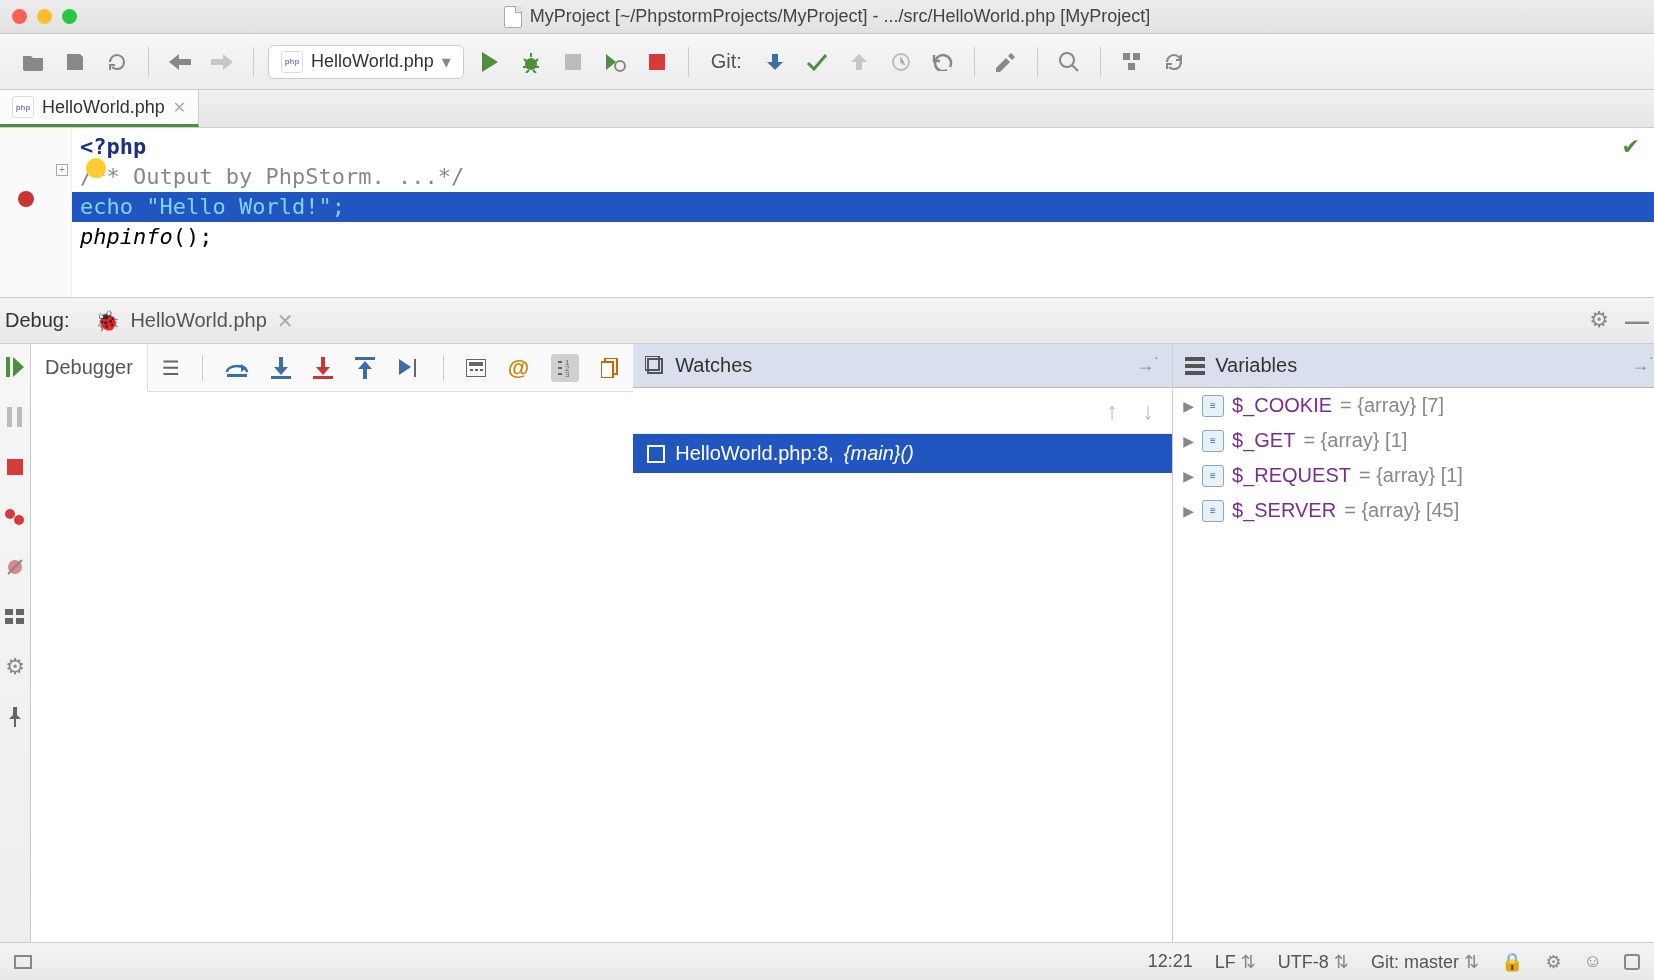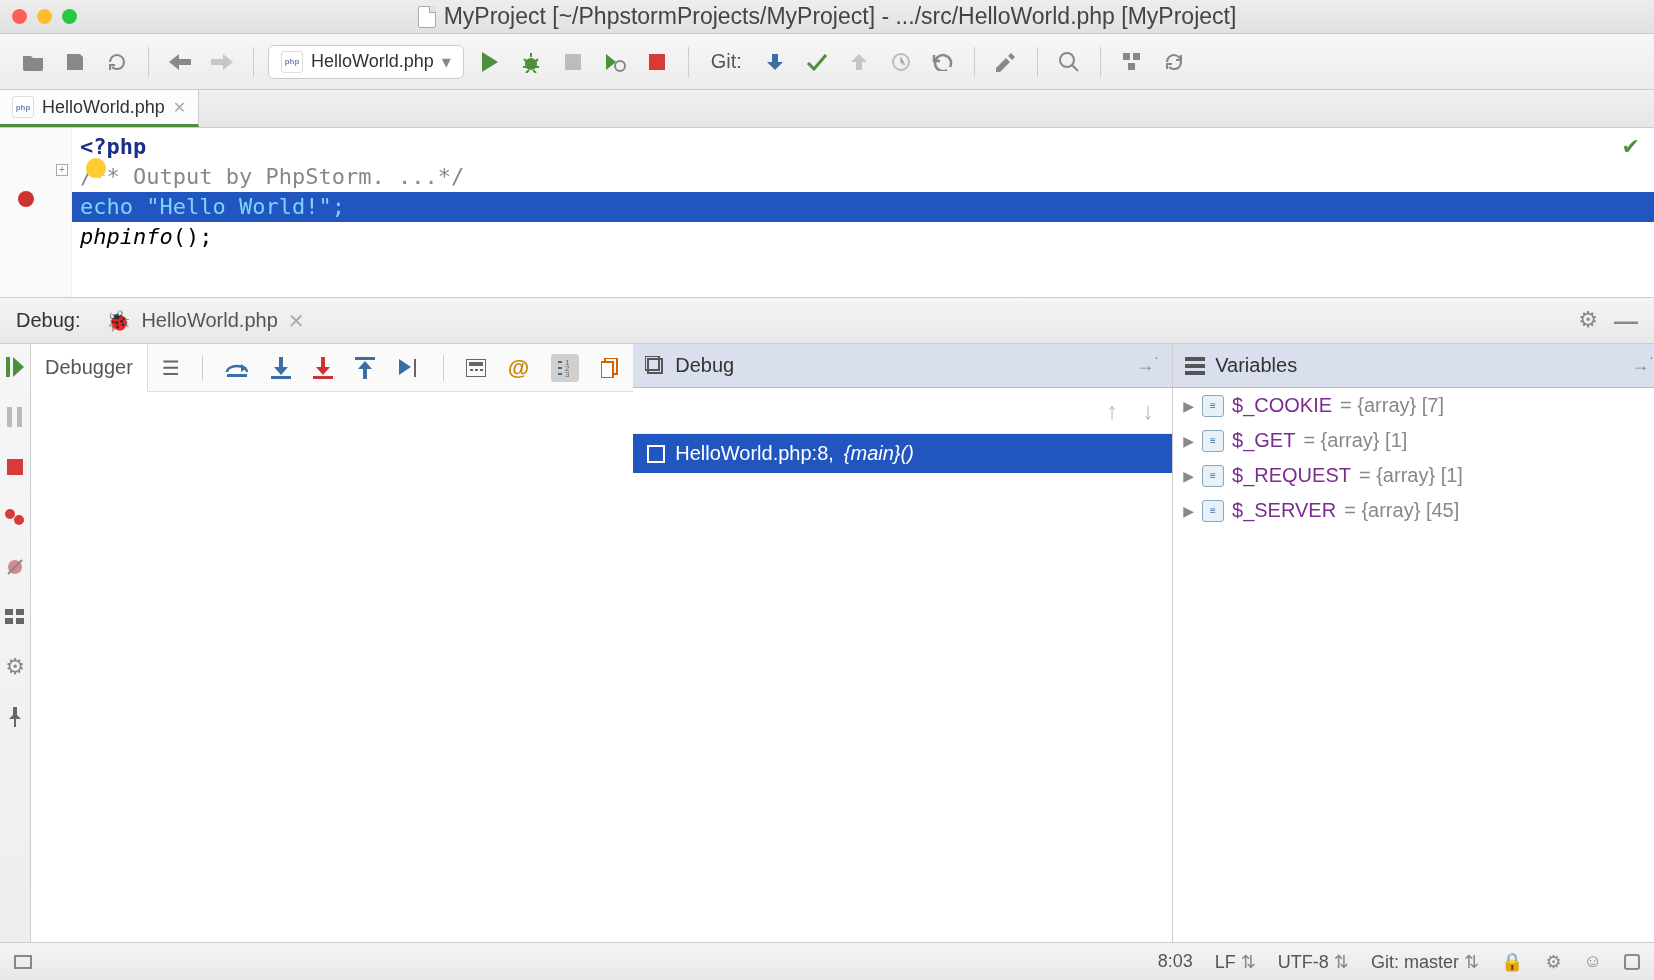--- a/index.html
+++ b/index.html
@@ -1,21 +1,21 @@
 <!DOCTYPE html>
 <html><head>
 <meta charset="utf-8">
 <style>
 * { box-sizing: border-box; margin: 0; padding: 0; }
 body { font-family: -apple-system, "Helvetica Neue", Arial, sans-serif; font-size: 14px; background: #f2f2f2; width: 1654px; height: 980px; overflow: hidden; display: flex; flex-direction: column; }
 .titlebar { height: 34px; background: linear-gradient(#ededed,#e1e1e1); display: flex; align-items: center; padding: 0 12px; border-bottom: 1px solid #ccc; position: relative; }
 .traffic { display: flex; gap: 10px; }
 .tl { width: 15px; height: 15px; border-radius: 50%; }
 .tl.red{background:#ff5f57;} .tl.yel{background:#febc2e;} .tl.grn{background:#28c840;}
-.title-center { position:absolute; left:0; right:0; display:flex; justify-content:center; align-items:center; gap:8px; color:#444; font-size:23px; pointer-events:none;}
+.title-center { position:absolute; left:0; right:0; display:flex; justify-content:center; align-items:center; gap:8px; color:#444; font-size:18px; pointer-events:none;}
 .doc-icon{width:18px;height:22px;background:#fff;border:1px solid #aaa;border-radius:2px;position:relative;}
 .doc-icon::after{content:'';position:absolute;top:-1px;right:-1px;width:6px;height:6px;background:#e1e1e1;border-left:1px solid #aaa;border-bottom:1px solid #aaa;}
 
 .toolbar { height: 56px; background: linear-gradient(#f7f7f7,#ececec); border-bottom:1px solid #ccc; display:flex; align-items:center; padding:0 16px; gap:8px;}
 .tbtn{width:34px;height:34px;display:flex;align-items:center;justify-content:center;color:#888;font-size:20px;cursor:pointer;border-radius:4px;}
 .tsep{width:1px;height:30px;background:#ccc;margin:0 6px;}
 .run-select{height:34px;background:#fff;border:1px solid #ccc;border-radius:6px;display:flex;align-items:center;padding:0 12px;gap:8px;font-size:18px;color:#333;}
 .php-badge{width:22px;height:22px;background:#fff;border:1px solid #ddd;border-radius:3px;display:flex;align-items:center;justify-content:center;font-size:8px;color:#7a86b8;font-weight:bold;}
 .git-label{font-size:20px;color:#555;padding:0 8px;}
 
@@ -32,21 +32,21 @@
 .php-open{color:#1a2f8a;font-weight:bold;}
 .comment{color:#888;}
 .kw{color:#000;}
 .str{color:#067d17;}
 .fn{color:#000;font-style:italic;}
 .hlline{background:#2156c1;color:#fff;}
 .hlline .kw,.hlline .str{color:#7dd3fc;}
 .check{position:absolute;top:6px;right:14px;color:#4e8f3d;font-size:22px;}
 .expand-box{position:absolute;left:56px;top:36px;width:12px;height:12px;border:1px solid #aaa;background:#fff;font-size:10px;line-height:10px;text-align:center;color:#888;}
 
-.debug-bar{height:46px;background:linear-gradient(#f4f4f4,#e8e8e8);border-bottom:1px solid #ccc;display:flex;align-items:center;padding:0 16px;gap:16px;}
+.debug-bar{height:46px;background:linear-gradient(#f4f4f4,#e8e8e8);border-bottom:1px solid #ccc;display:flex;align-items:center;padding:0 5px;gap:16px;}
 .debug-label{font-size:20px;color:#333;}
 .debug-tab{display:flex;align-items:center;gap:10px;padding:4px 10px;font-size:20px;color:#555;}
 .bug-icon{color:#888;font-size:20px;}
 .debug-right{margin-left:auto;display:flex;gap:16px;}
 
 .debug-body{flex:1;display:flex;background:#fff;}
 .debug-side{width:48px;background:linear-gradient(#f6f6f6,#eee);border-right:1px solid #ccc;display:flex;flex-direction:column;align-items:center;padding:8px 0;gap:20px;}
 .sbtn{width:30px;height:30px;display:flex;align-items:center;justify-content:center;font-size:20px;cursor:pointer;}
 
 .debug-main{flex:1;display:flex;flex-direction:row;}
@@ -361,21 +361,21 @@
     </div>
 
     <div class="panels">
 
       <div class="panel" style="width:540px">
         <div class="phead">
           <svg width="20" height="20">
               <rect x="3" y="3" width="14" height="14" fill="none" stroke="#555" stroke-width="2"></rect>
               <rect x="0" y="0" width="14" height="14" fill="none" stroke="#555" stroke-width="2"></rect>
             </svg>
-          <span>Debug</span>
+          <span>Watches</span>
           <span class="phead-tools">→˙</span>
         </div>
         <div class="pbody">
           <div class="frames-nav">
             <span>↑</span>
             <span>↓</span>
           </div>
           <div class="frame-row">
             <span class="frame-icon"></span>
             <span>HelloWorld.php:8,</span>
@@ -439,21 +439,21 @@
           </div>
         </div>
       </div>
     </div>
   </div>
 </div>
 
 <div class="statusbar">
   <span style="border:2px solid #888;width:18px;height:14px;display:inline-block"></span>
   <div class="sright">
-    <span>8:03</span>
+    <span>12:21</span>
     <span><span>LF</span> <span style="color:#888">⇅</span></span>
     <span><span>UTF-8</span> <span style="color:#888">⇅</span></span>
     <span><span>Git: master</span> <span style="color:#888">⇅</span></span>
     <span class="lock">🔒</span>
     <span style="color:#888">⚙</span>
     <span style="color:#888">☺</span>
     <span style="border:2px solid #888;border-radius:3px;width:16px;height:16px;display:inline-block"></span>
   </div>
 </div>
 

